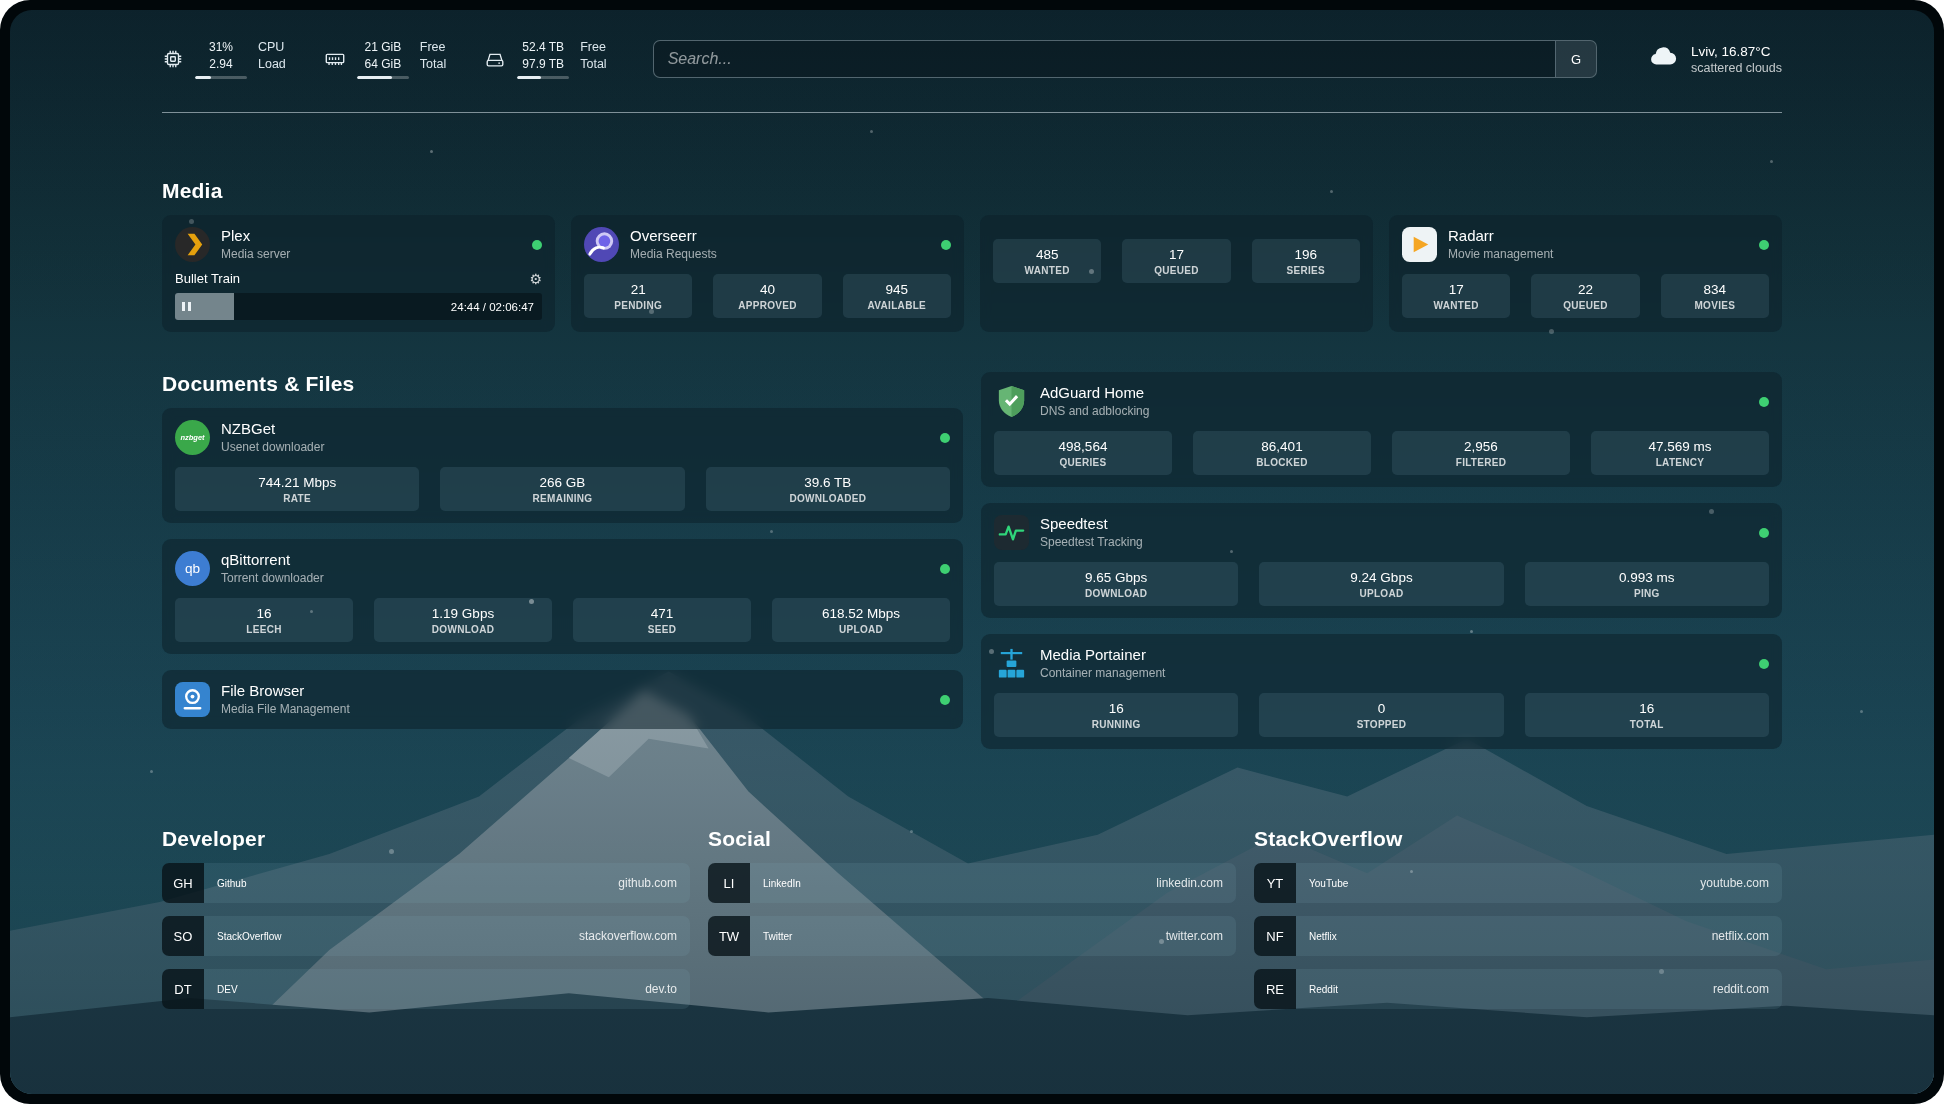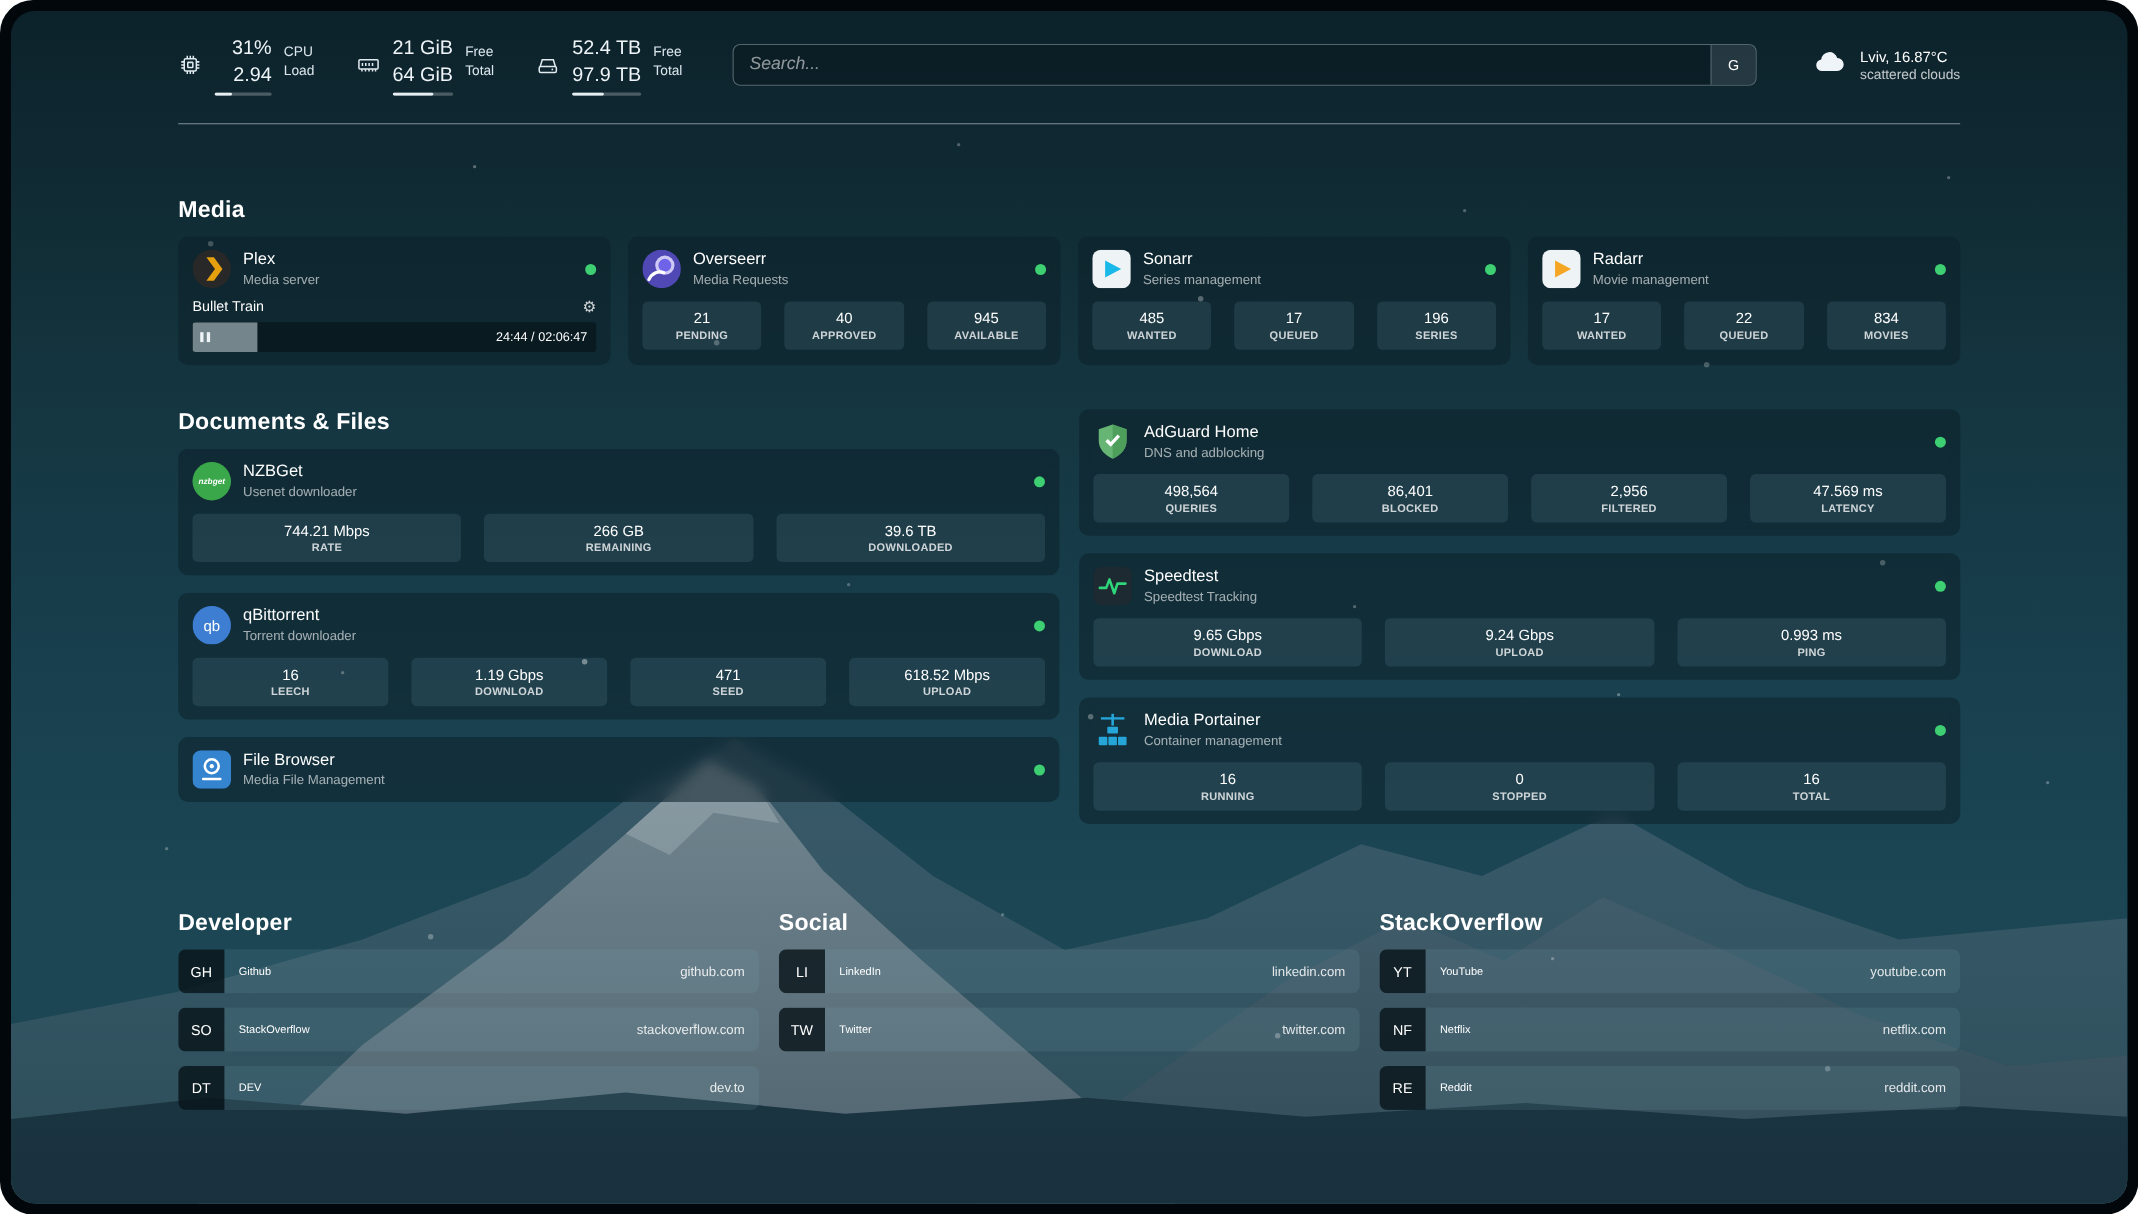--- a/index.html
+++ b/index.html
@@ -32,21 +32,21 @@
       1150px 930px 0 1px rgba(255,255,255,0.28),1400px 860px 0 0 rgba(255,255,255,0.28),
       1650px 960px 0 1px rgba(255,255,255,0.24),1850px 700px 0 0 rgba(255,255,255,0.28);
   }
   .content{position:relative;z-index:2;padding:0 152px;height:100%;box-sizing:border-box;}
 
   
   .topbar{display:flex;align-items:center;padding-top:20px;height:58px;}
   .sys-group{display:flex;gap:38px;}
   .sys{display:flex;align-items:center;gap:11px;}
   .sys-icon svg{display:block;}
-  .sys-vals{display:flex;flex-direction:column;align-items:flex-end;min-width:52px;font-size:18px;color:#eef4f7;line-height:1.35;}
+  .sys-vals{display:flex;flex-direction:column;align-items:center;min-width:52px;font-size:12px;color:#eef4f7;line-height:1.35;}
   .sys-bar{width:100%;height:3px;border-radius:2px;background:rgba(255,255,255,0.25);margin-top:4px;overflow:hidden;}
   .sys-bar i{display:block;height:100%;background:#e7eef2;border-radius:2px;}
   .fill-31{width:31%;} .fill-67{width:67%;} .fill-46{width:46%;}
   .sys-labels{display:flex;flex-direction:column;font-size:12.5px;color:#dce7ed;line-height:1.35;padding-bottom:7px;}
 
   .search-wrap{flex:1;margin:0 46px;height:36px;display:flex;align-items:stretch;background:rgba(8,22,28,0.45);
     border:1px solid rgba(170,190,200,0.45);border-radius:7px;overflow:hidden;}
   .search-wrap input{flex:1;background:transparent;border:none;outline:none;color:#fff;font-size:16px;padding:0 14px;font-family:inherit;cursor:text;font-style:italic;}
   .search-wrap input::placeholder{color:rgba(255,255,255,0.55);}
   .search-provider{width:40px;display:flex;align-items:center;justify-content:center;color:#fff;font-size:13px;
@@ -264,33 +264,20 @@
                 </div>
 
                 <div class="stat">
                   <div class="stat-value">945</div>
                   <div class="stat-label">AVAILABLE</div>
                 </div>
               </div>
           </div>
 
           <div class="card">
-            <div class="card-head">
-              <span class="app-icon">
-                <svg viewBox="0 0 36 36">
-                    <rect width="36" height="36" rx="8" fill="#eef3f5"></rect>
-                    <path d="M12 10l15 8-15 8z" fill="#18b9e8"></path>
-                  </svg>
-              </span>
-              <div>
-                <div class="app-name">Sonarr</div>
-                <div class="app-desc">Series management</div>
-              </div>
-              <span class="dot"></span>
-            </div>
             <div class="stats">
 
                 <div class="stat">
                   <div class="stat-value">485</div>
                   <div class="stat-label">WANTED</div>
                 </div>
 
                 <div class="stat">
                   <div class="stat-value">17</div>
                   <div class="stat-label">QUEUED</div>

